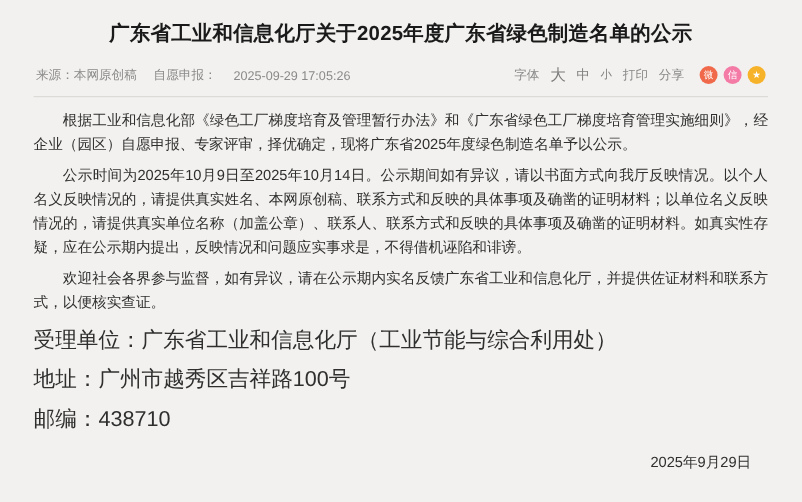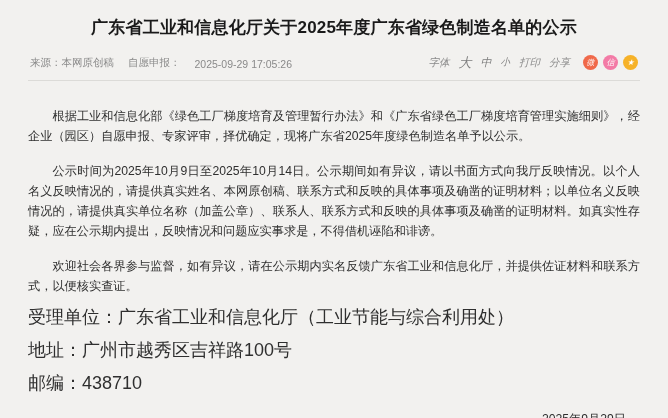--- a/index.html
+++ b/index.html
@@ -47,21 +47,20 @@
   }
   .meta-left .seg {
     display: inline-block;
   }
   .meta-right {
     margin-left: auto;
     display: flex;
     align-items: center;
     gap: 9px;
     white-space: nowrap;
-    font-style: italic;
   }
   .fontsize-label {
     color: #8a8a8a;
   }
   .fs {
     color: #7d7d7d;
     cursor: pointer;
   }
   .fs.big { font-size: 13px; }
   .fs.mid { font-size: 11px; }
@@ -91,21 +90,21 @@
     inset: 0;
     color: #fff;
     font-size: 8px;
     line-height: 15px;
     text-align: center;
   }
   .body {
     padding-top: 10px;
   }
   p.para {
-    margin: 16px 0 7px 0;
+    margin: 0 0 7px 0;
     font-size: 12.2px;
     line-height: 1.62;
     text-indent: 2em;
     color: #2f2f2f;
     text-align: justify;
   }
   .contact {
     margin-top: 4px;
   }
   .contact p {

